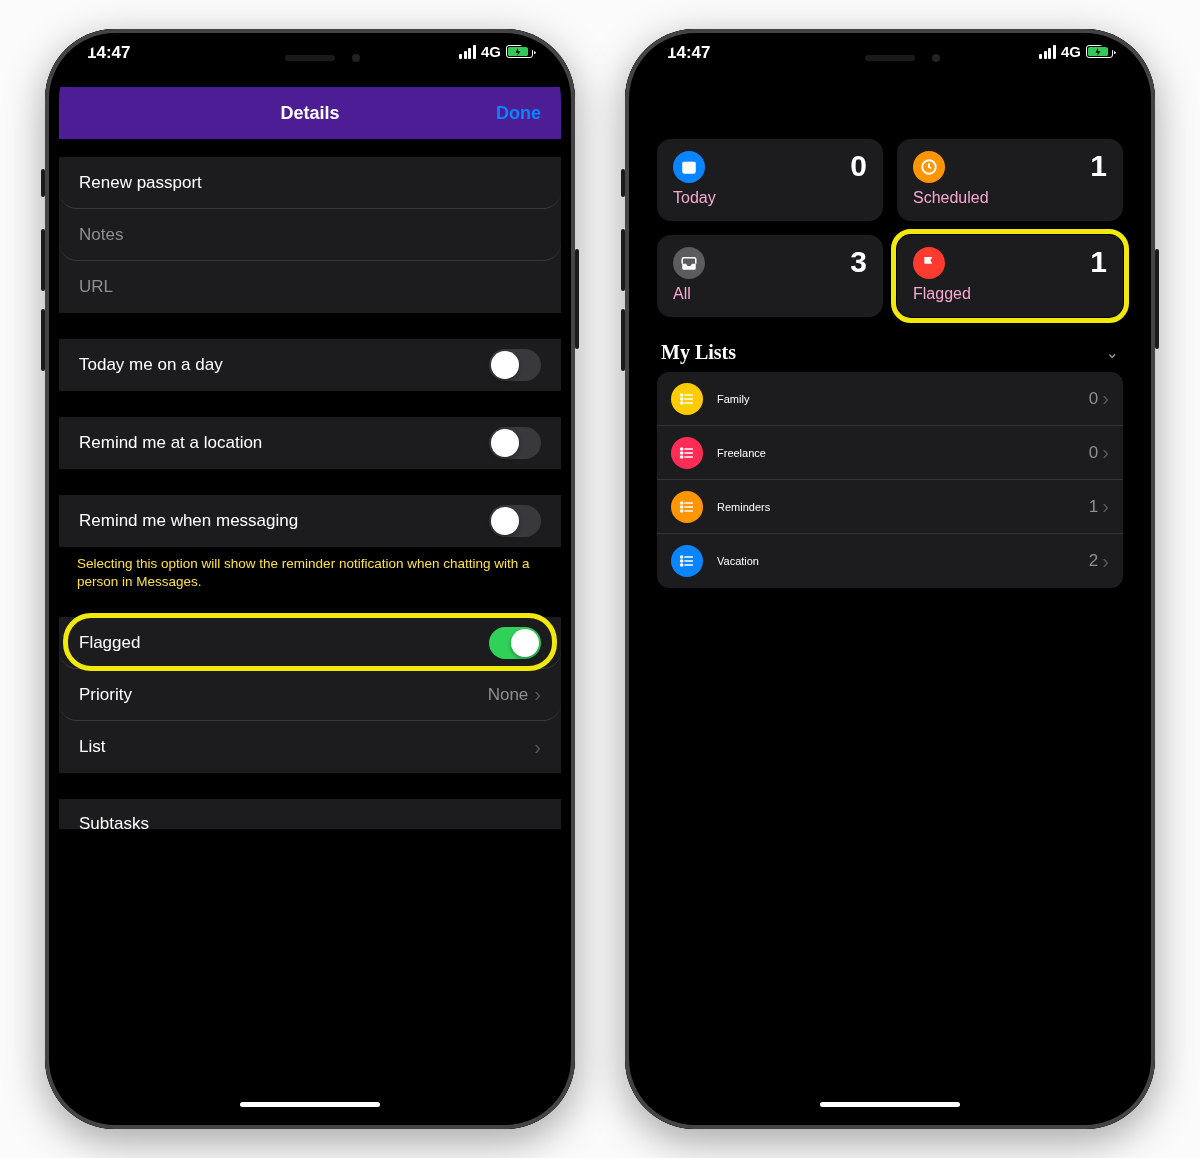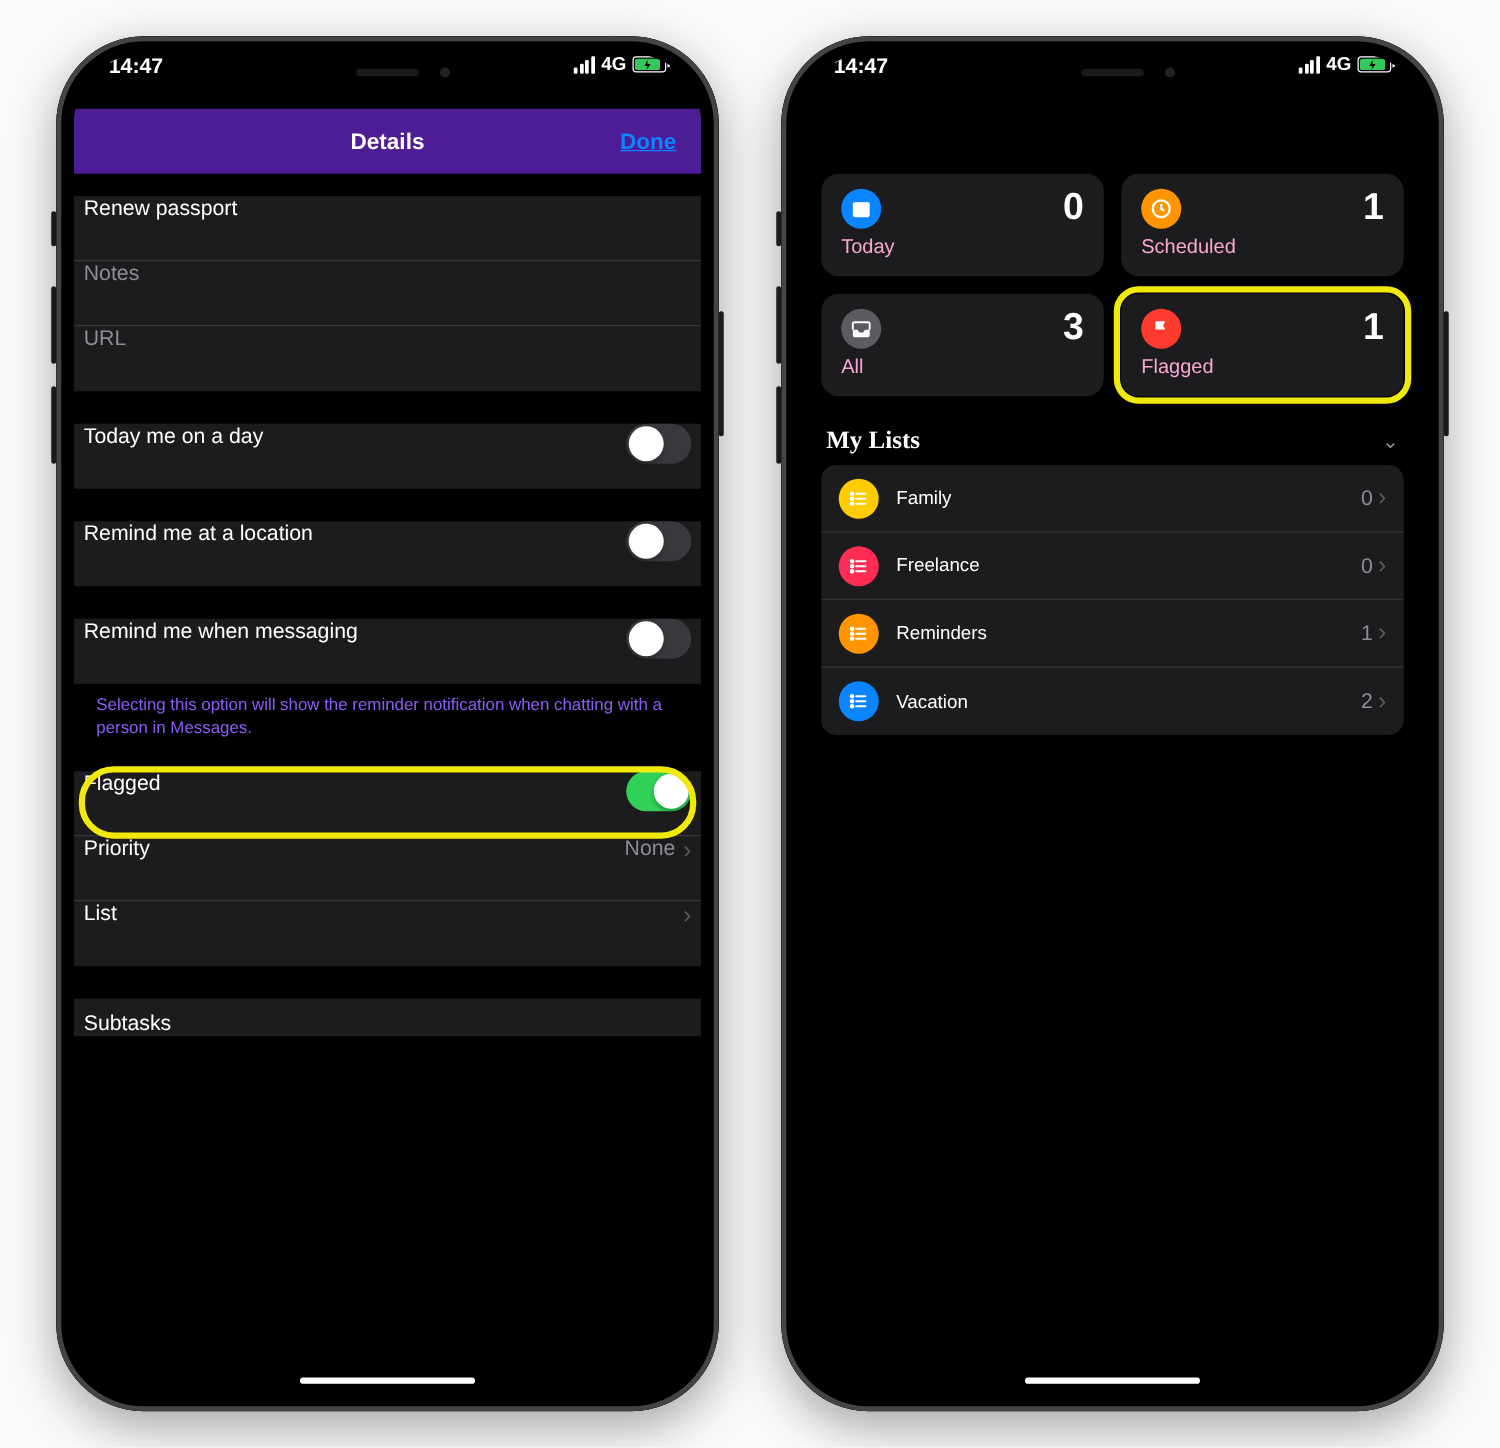--- a/index.html
+++ b/index.html
@@ -83,46 +83,47 @@
     width:140px;height:5px;background:#fff;border-radius:3px;z-index:60;
   }
 
   
   .nav-bar{
     height:52px;display:flex;align-items:center;justify-content:center;position:relative;
     background:#4c1d95;
     padding:0 20px;
   }
   .nav-title{font-size:18px;font-weight:600;}
-  .nav-done{position:absolute;right:20px;color:#0a84ff;font-size:18px;font-weight:600;text-decoration:underline;}
+  .nav-done{position:absolute;right:20px;color:#0a84ff;font-size:18px;font-weight:600;}
 
   .s1-content{background:#000;height:calc(100% - 96px);overflow:hidden;}
 
   .group{background:#1c1c1e;margin-top:26px;}
   .cell{
-    min-height:52px;display:flex;align-items:flex-start;
-    padding:0 8px;border-bottom:.5px solid #38383a;font-size:17px;
+    min-height:52px;display:flex;align-items:center;
+    padding:0 20px;border-bottom:.5px solid #38383a;font-size:17px;
     position:relative;
+    border-radius:18px;
   }
   .cell:last-child{border-bottom:none;}
   .cell-input{color:#fff;background:transparent;border:none;font-size:17px;outline:none;width:100%;}
   .cell-input::placeholder{color:#8e8e93;}
   .cell-label{flex:1;color:#fff;}
   .cell-value{color:#8e8e93;margin-right:6px;}
   .chevron{color:#5a5a5e;font-size:20px;}
 
   .toggle{
     width:52px;height:32px;border-radius:16px;background:#39393d;position:relative;flex-shrink:0;
   }
   .toggle.on{background:#30d158;}
   .knob{position:absolute;top:2px;width:28px;height:28px;border-radius:50%;background:#fff;box-shadow:0 2px 4px rgba(0,0,0,.3);}
   .toggle .knob{left:2px;}
   .toggle.on .knob{left:22px;}
 
-  .footer-text{color:#8b5cf6;font-size:13.5px;padding:8px 18px 0;line-height:1.35;}
+  .footer-text{color:#fde047;font-size:13.5px;padding:8px 18px 0;line-height:1.35;}
 
   .highlight-row{
     position:absolute;border:5px solid #f1e90b;border-radius:28px;pointer-events:none;
   }
 
   
   .s2-content{background:#000;height:calc(100% - 44px);padding:0 18px;position:relative;}
   .edit-btn{color:#0a84ff;font-size:18px;position:absolute;right:18px;top:6px;}
 
   .cards{display:grid;grid-template-columns:1fr 1fr;gap:14px;margin-top:52px;}
@@ -133,21 +134,21 @@
   .card-icon{width:32px;height:32px;border-radius:50%;display:flex;align-items:center;justify-content:center;}
   .card-count{position:absolute;top:10px;right:16px;font-size:30px;font-weight:700;}
   .card-label{color:#f9a8d4;font-size:16px;margin-top:6px;}
 
   .lists-header{display:flex;justify-content:space-between;align-items:center;margin:24px 4px 8px;font-family:Liberation Serif, serif;}
   .lists-title{font-size:20px;font-weight:700;}
   .lists{background:#1c1c1e;border-radius:12px;overflow:hidden;}
   .list-row{display:flex;align-items:center;height:54px;padding:0 14px;border-bottom:.5px solid #333;position:relative;}
   .list-row:last-child{border-bottom:none;}
   .list-icon{width:32px;height:32px;border-radius:50%;display:flex;align-items:center;justify-content:center;flex-shrink:0;}
-  .list-name{flex:1;margin-left:14px;font-size:15px;}
+  .list-name{flex:1;margin-left:14px;font-size:11px;}
   .list-count{color:#8e8e93;font-size:17px;margin-right:4px;}
   .list-chevron{color:#5a5a5e;font-size:20px;}
 
   .hl-card{border:5px solid #f1e90b;border-radius:20px;position:absolute;pointer-events:none;}
 
   svg{display:block;}
 </style>
 </head>
 <body>
 

